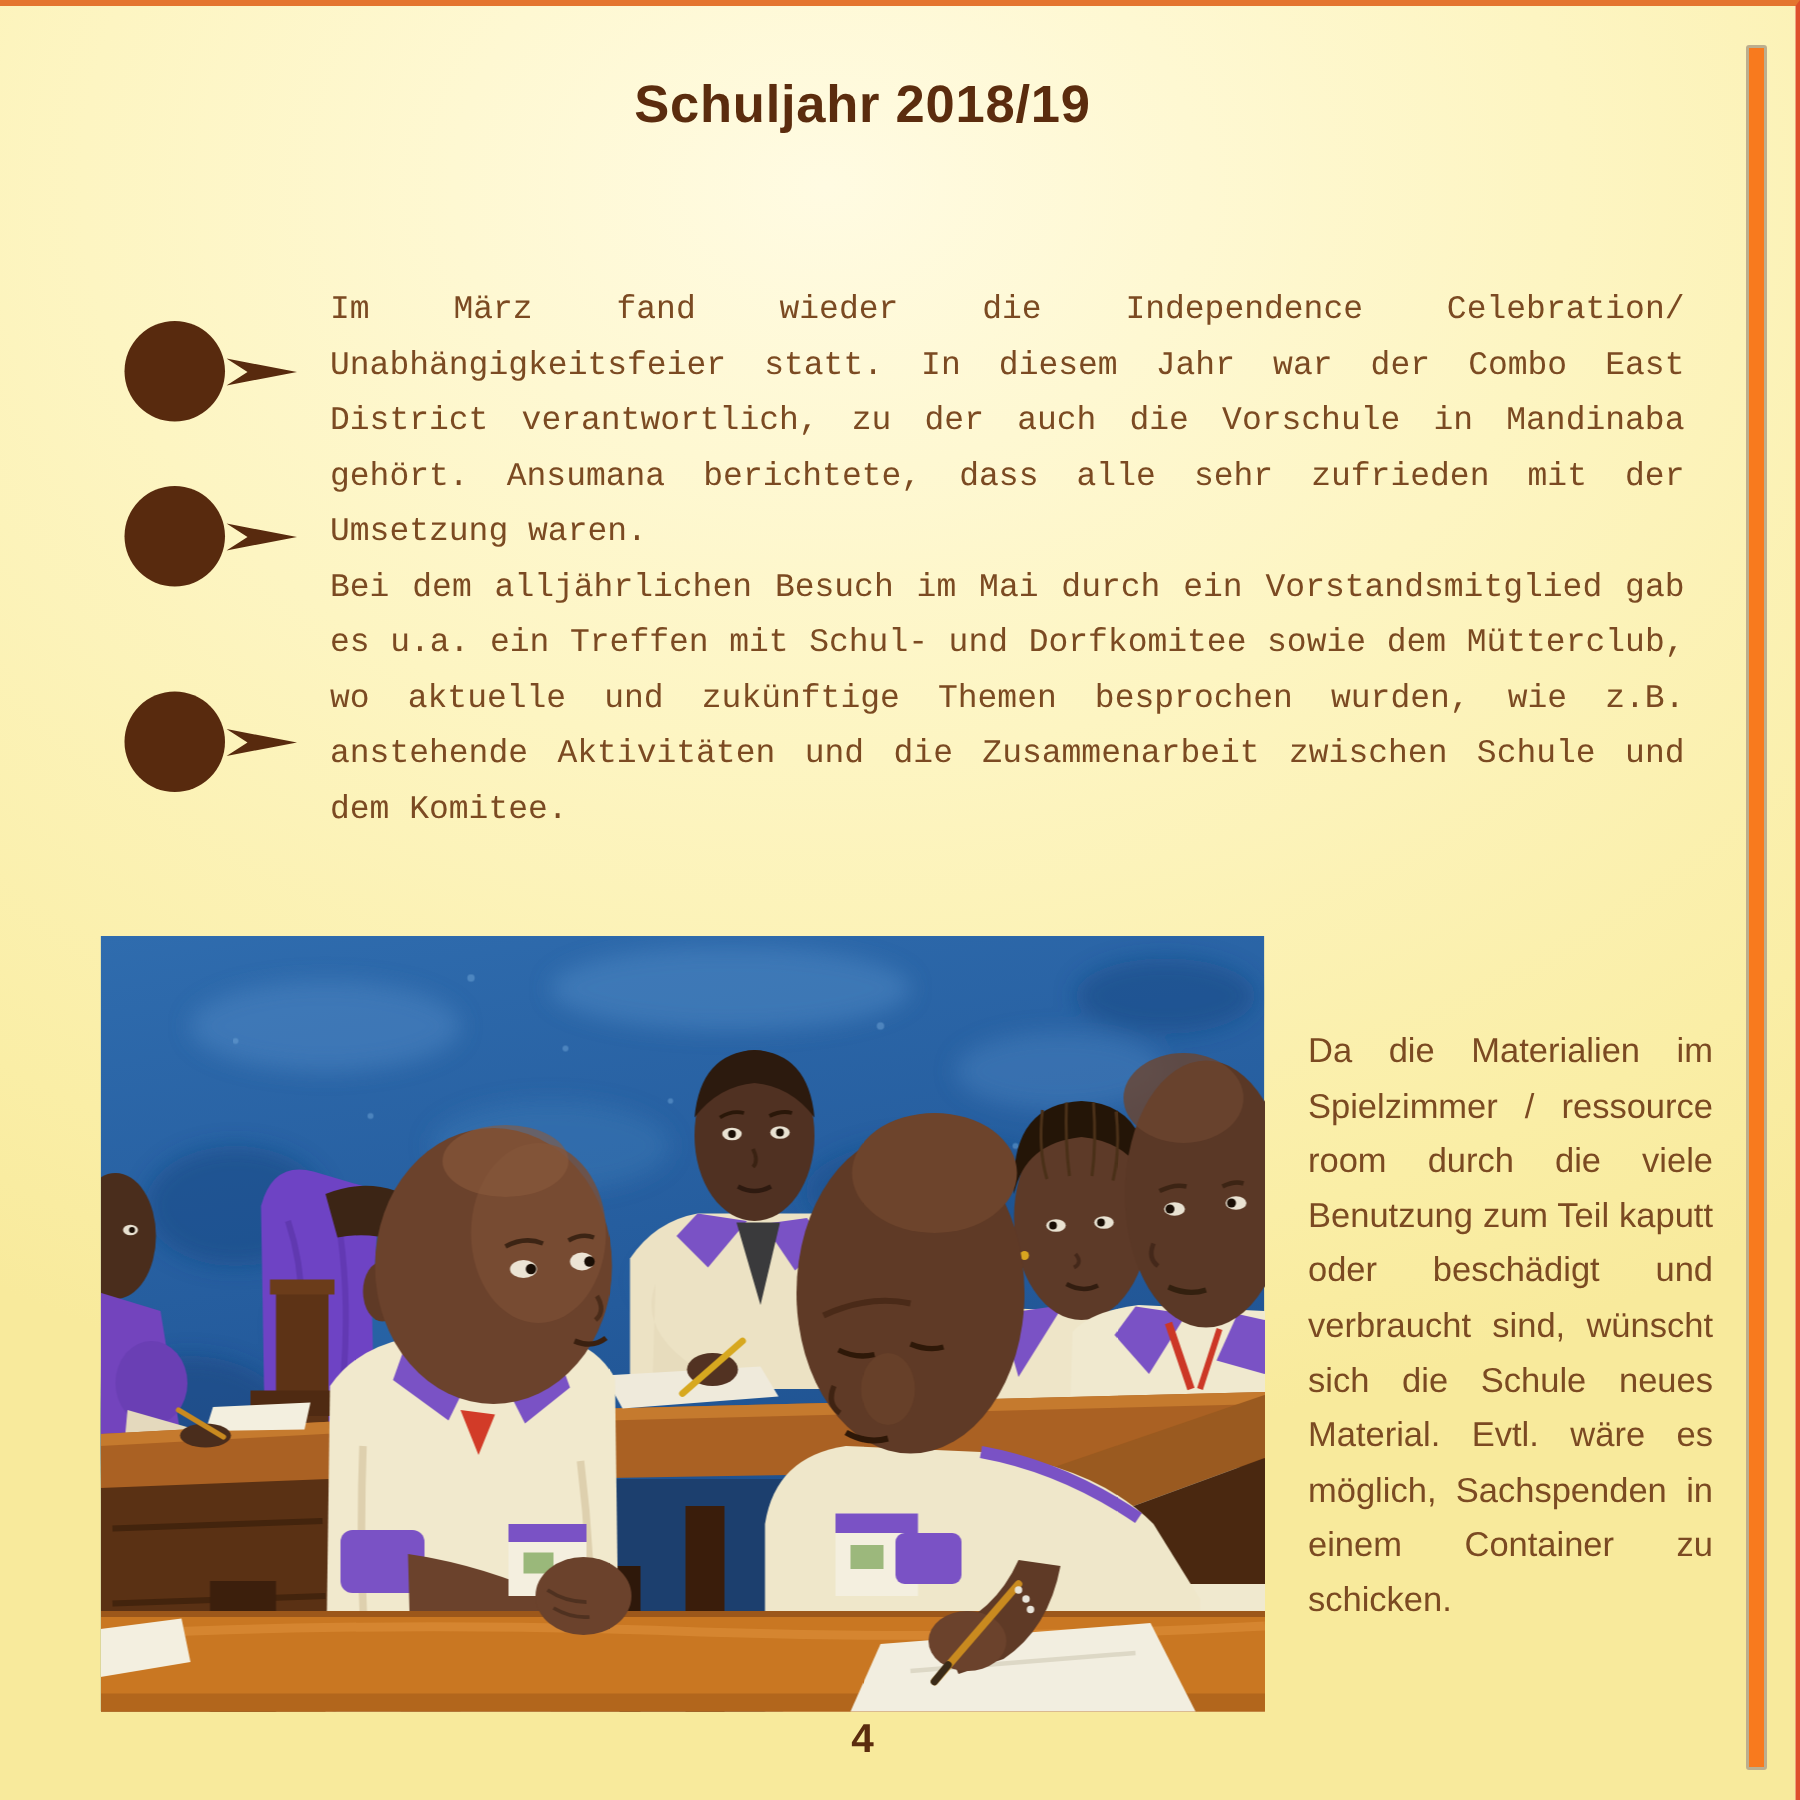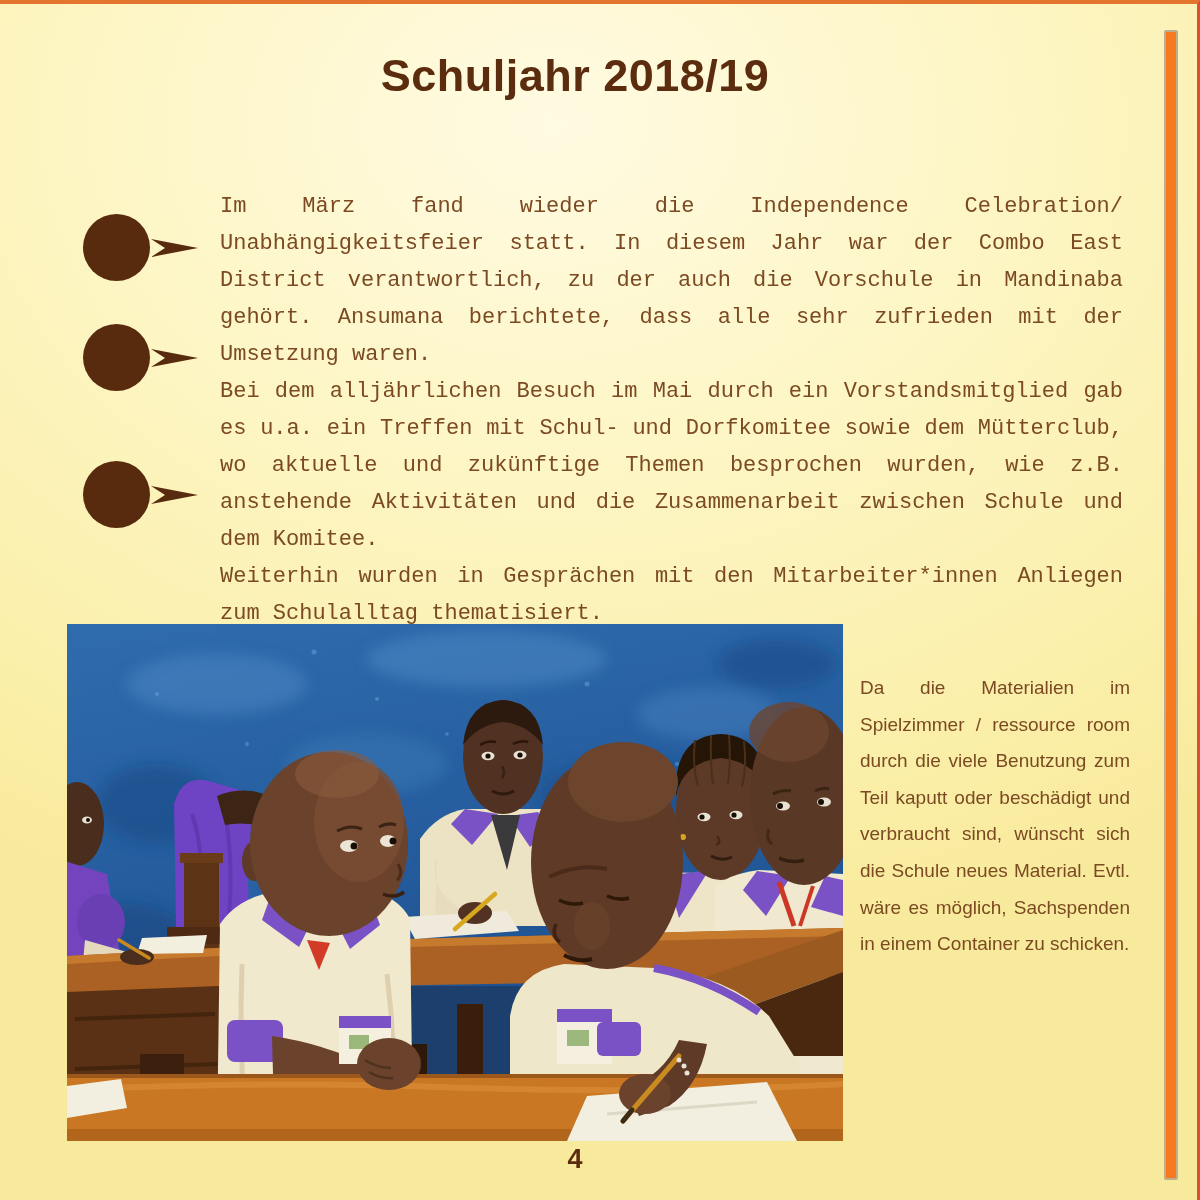--- a/index.html
+++ b/index.html
@@ -9,41 +9,41 @@
     background:radial-gradient(1100px 850px at 46% 10%, #fffbe2 0%, #fdf5c2 45%, #faeea6 85%, #f8ea9c 100%);
     border-top:4px solid #e4752f;
     border-right:3px solid #de4f2b;
   }
   .stripe{
     position:absolute;left:1164px;top:26px;width:10px;height:1146px;
     background:#f87a1e;border:2px solid #bcae8e;border-radius:2px;
   }
   .title{
     position:absolute;top:46px;left:0;width:1150px;margin:0;
-    text-align:center;font-size:45px;font-weight:bold;color:#5b2c0e;letter-spacing:.5px;
+    text-align:center;font-size:35px;font-weight:bold;color:#5b2c0e;letter-spacing:.5px;
   }
   .bullet-text-block{
     position:absolute;left:220px;top:184px;width:903px;
     color:#7b4a22;font-size:22px;line-height:37px;text-align:justify;font-family:Liberation Mono, monospace;
   }
   .bullet-text-block p{margin:0;}
   .marker{position:absolute;left:83px;width:110px;height:67px;}
   .marker .circle{
     position:absolute;left:0;top:0;width:67px;height:67px;border-radius:50%;
     background:#582a0e;display:block;
   }
   .marker svg{position:absolute;left:68px;top:23px;display:block;}
   .m1{top:210px;} .m2{top:320px;} .m3{top:457px;}
   .photo{
     position:absolute;left:67px;top:620px;width:776px;height:517px;overflow:hidden;
   }
   .photo svg{display:block;}
   .side-text{
-    position:absolute;left:860px;top:666px;width:270px;margin:0;
-    color:#7b4a22;font-size:19px;line-height:36.6px;text-align:justify;
+    position:absolute;left:860px;top:666px;width:270px;margin:12px;
+    color:#7b4a22;font-size:23px;line-height:36.6px;text-align:justify;
   }
   .page-number{
     position:absolute;top:1140px;left:0;width:1150px;
     text-align:center;font-size:27px;font-weight:bold;color:#5b2c0e;
   }
 </style>
 </head>
 <body>
 
 <div class="page">
@@ -67,21 +67,20 @@
   <div class="marker m3">
     <span class="circle"></span>
     <svg width="48" height="22" viewBox="0 0 48 22">
       <path d="M0 2 L47 11 L0 20 L14 11 Z" fill="#582a0e"></path>
     </svg>
   </div>
 
   <div class="bullet-text-block">
     <p>Im März fand wieder die Independence Celebration/ Unabhängigkeitsfeier statt. In diesem Jahr war der Combo East District verantwortlich, zu der auch die Vorschule in Mandinaba gehört. Ansumana berichtete, dass alle sehr zufrieden mit der Umsetzung waren.</p>
     <p>Bei dem alljährlichen Besuch im Mai durch ein Vorstandsmitglied gab es u.a. ein Treffen mit Schul- und Dorfkomitee sowie dem Mütterclub, wo aktuelle und zukünftige Themen besprochen wurden, wie z.B. anstehende Aktivitäten und die Zusammenarbeit zwischen Schule und dem Komitee.</p>
-    <p>Weiterhin wurden in Gesprächen mit den Mitarbeiter*innen Anliegen zum Schulalltag thematisiert.</p>
   </div>
 
   <div class="photo" aria-label="Schulkinder in cremefarbenen Uniformen mit lila Kragen sitzen an Holzpulten vor einer blauen Wand und schreiben">
     <svg width="776" height="517" viewBox="0 0 776 517">
       <defs>
         <linearGradient id="wall" x1="0" y1="0" x2="0.25" y2="1">
           <stop offset="0" stop-color="#2f6cae"></stop>
           <stop offset="0.55" stop-color="#245b9c"></stop>
           <stop offset="1" stop-color="#1b4b87"></stop>
         </linearGradient>

